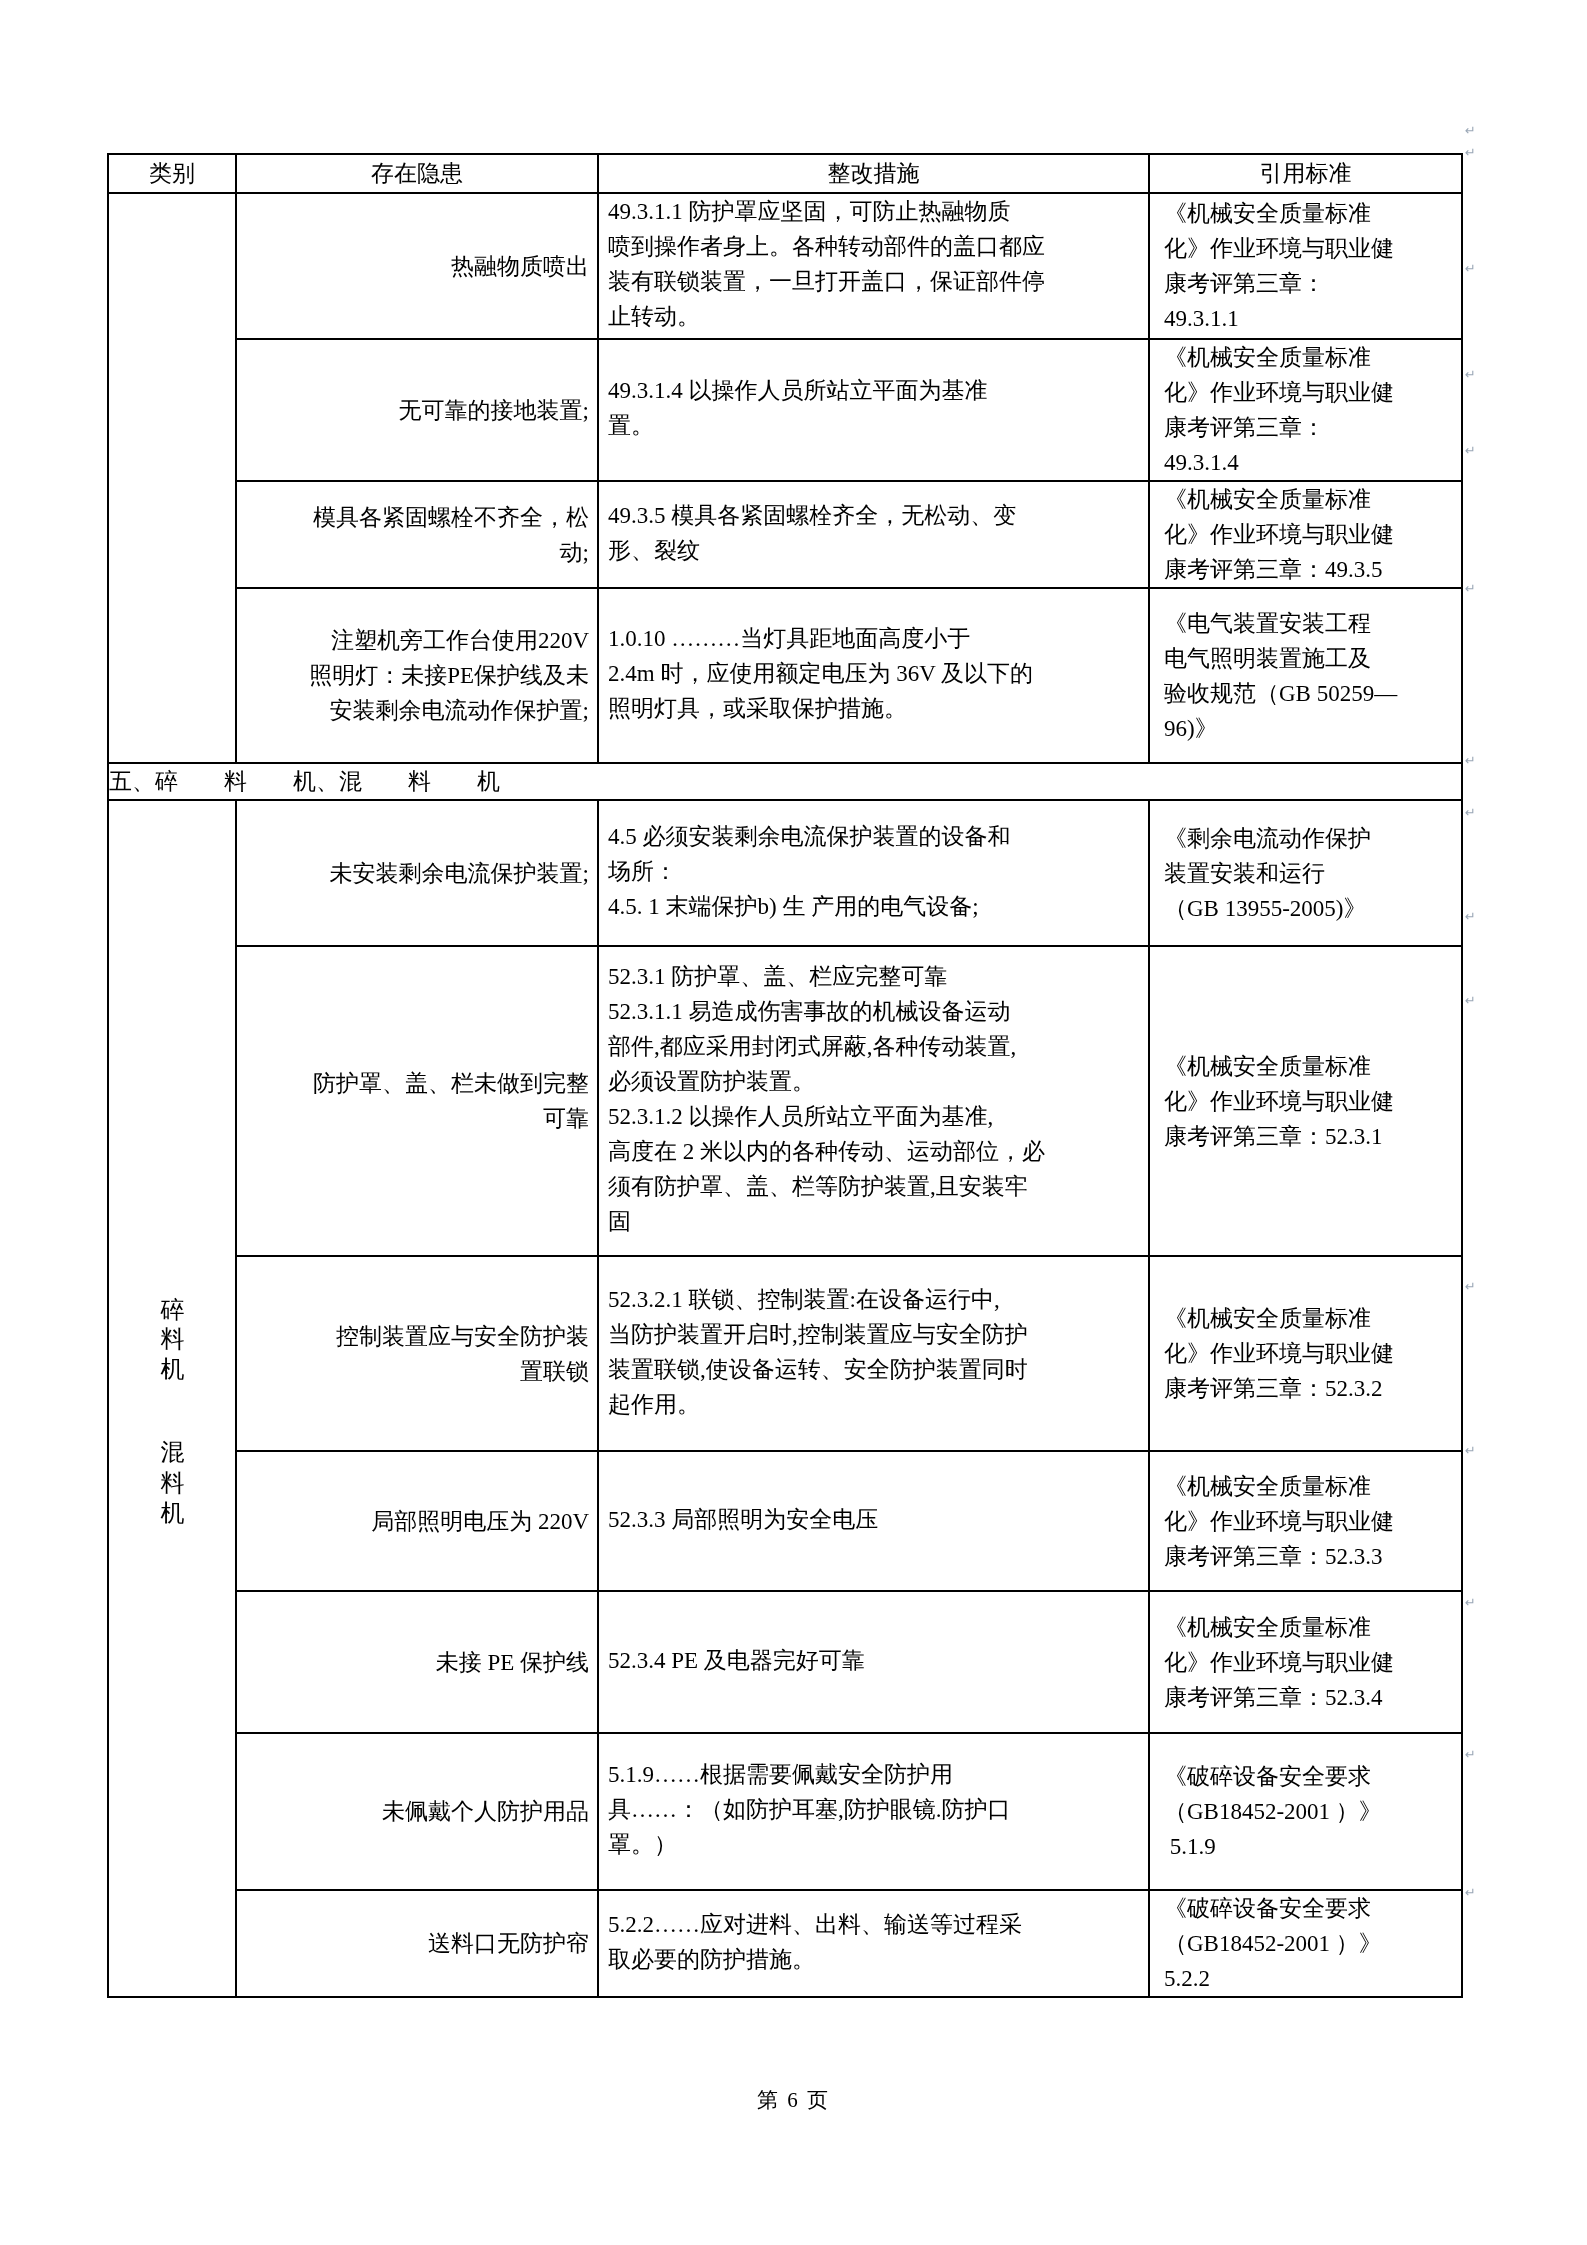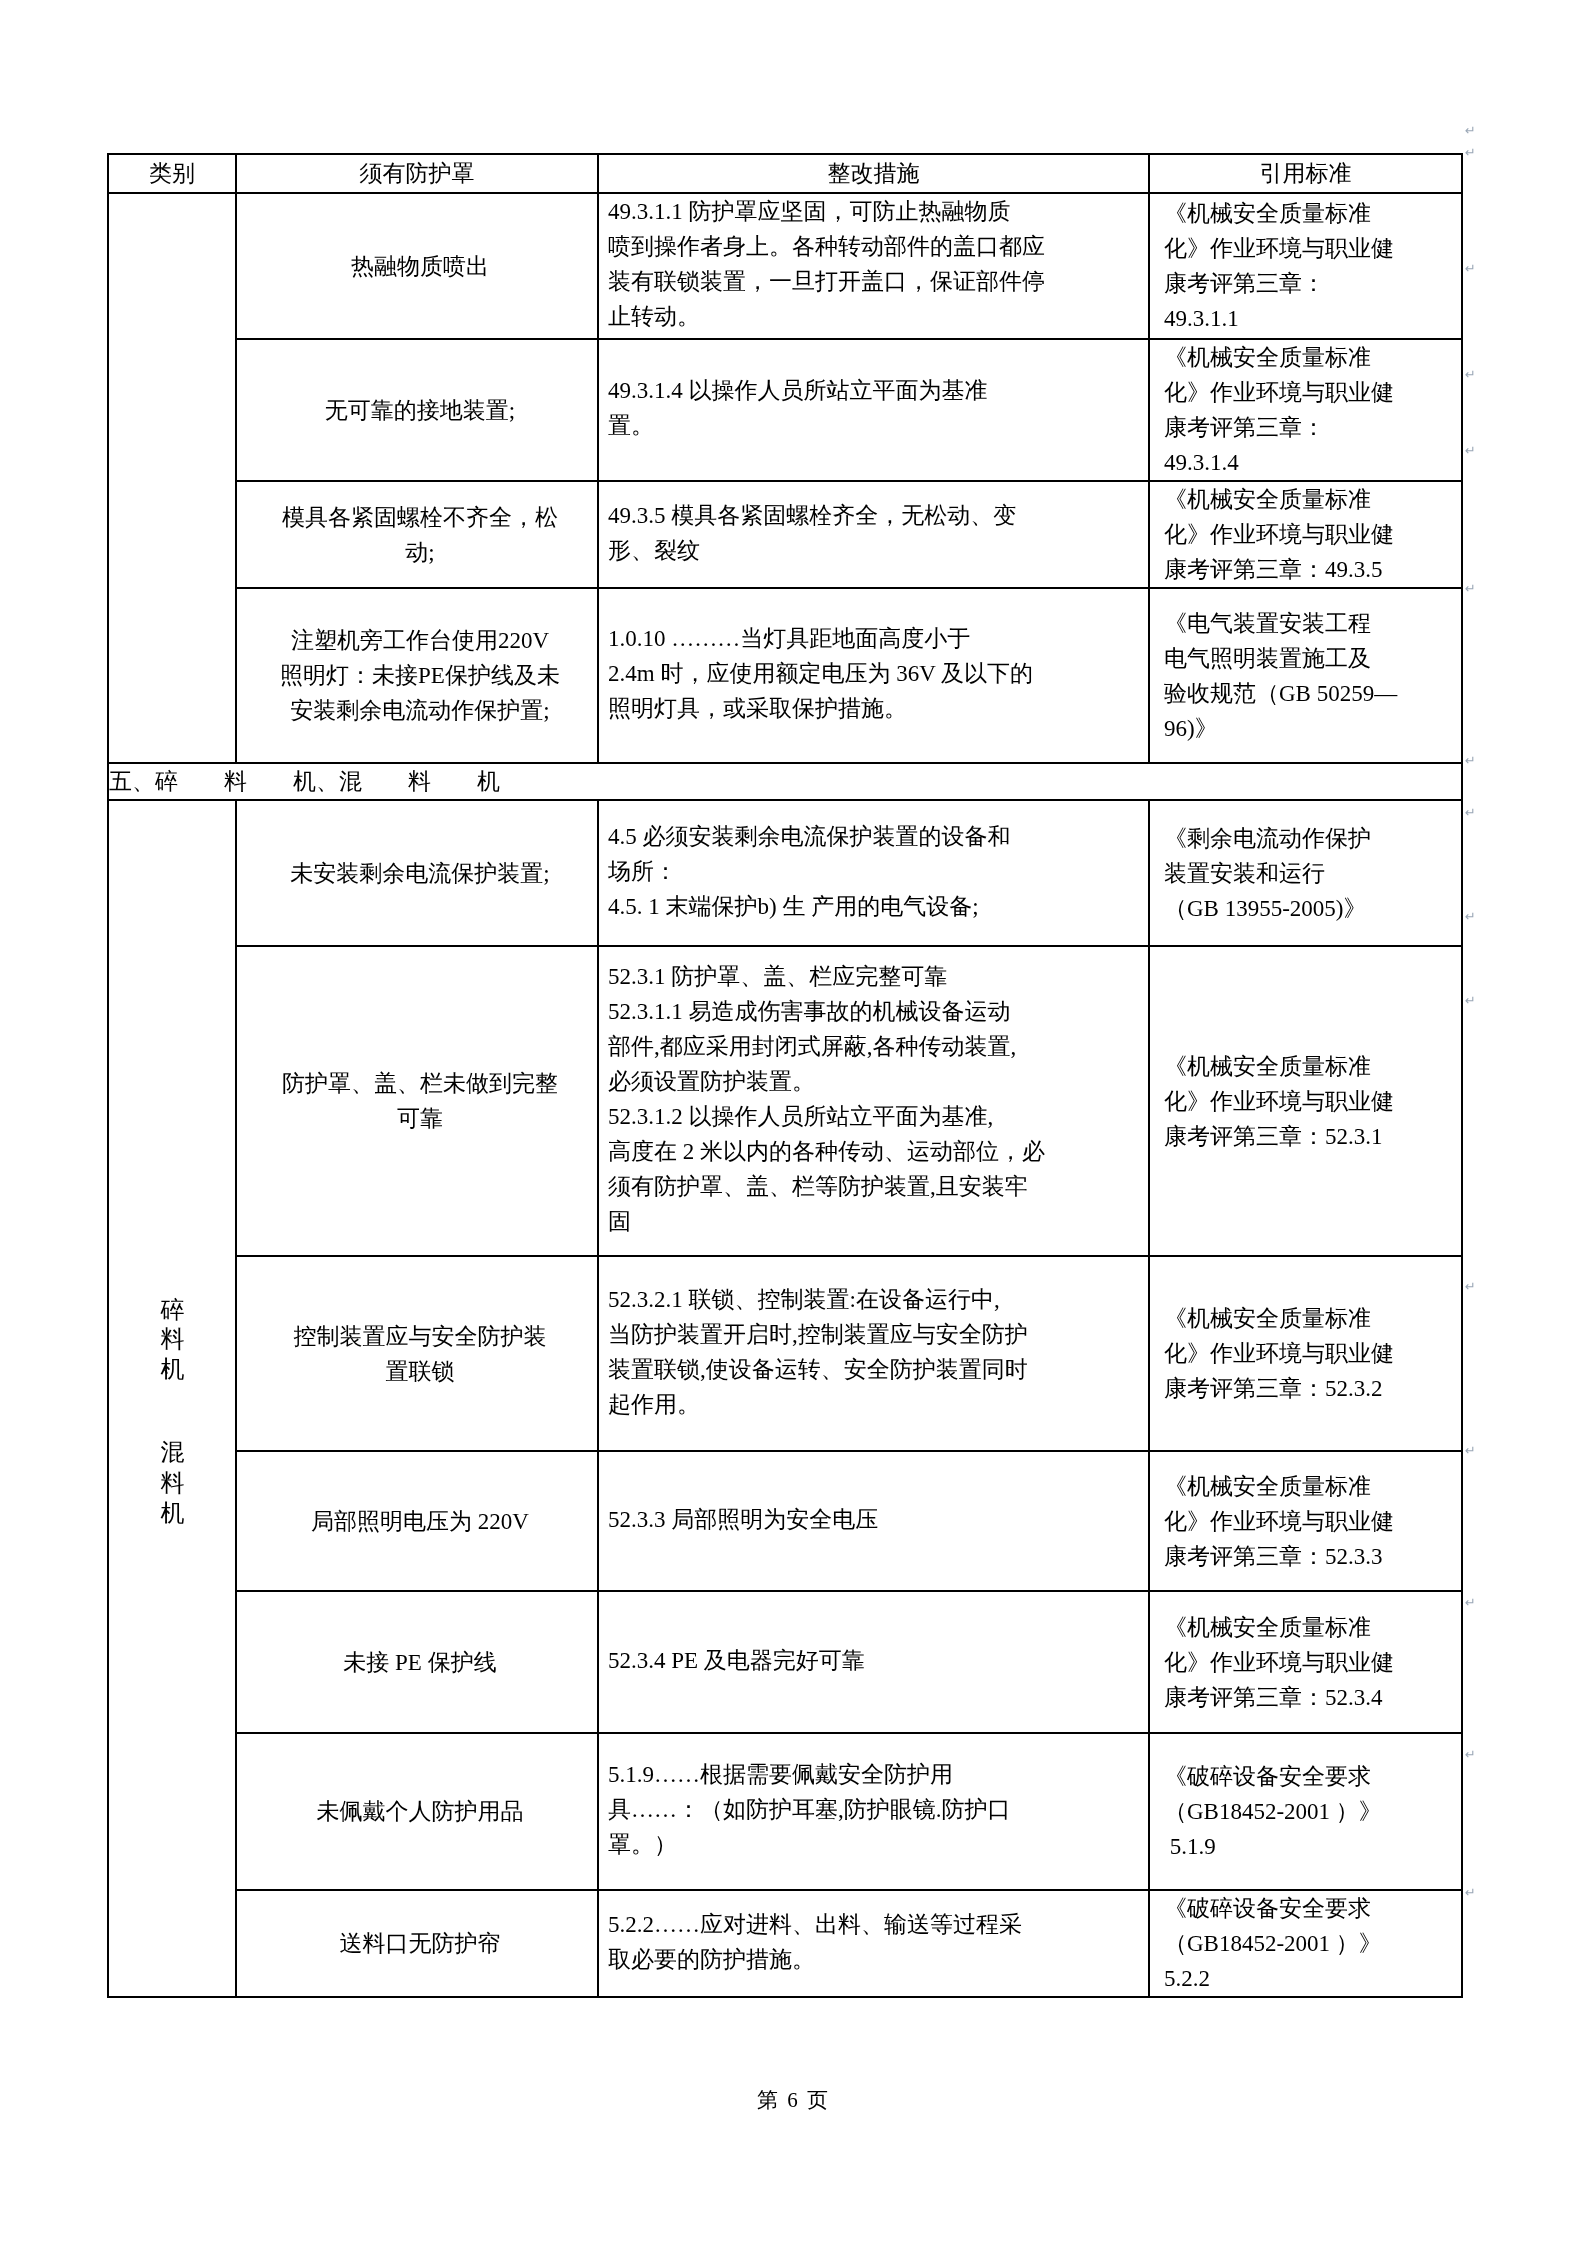--- a/index.html
+++ b/index.html
@@ -12,21 +12,21 @@
   table.doc td, table.doc th{
     border:2px solid #000;
     font-size:23px;line-height:35px;font-weight:normal;
     vertical-align:middle;
     white-space:pre-wrap;
     word-break:break-all;
     overflow:hidden;
   }
   th.hdr{text-align:center;padding:0 20px;}
   td.cat{ text-align:center; }
-  td.hazard{ text-align:center; padding:0 8px 0 14px; }
+  td.hazard{ text-align:right; padding:0 8px 0 14px; }
   td.measure{ text-align:left; padding:0 6px 4px 9px; }
   td.standard{ text-align:left; padding:0 6px 0 14px; }
   td.divider{ text-align:left; font-size:24px; white-space:pre; padding:0; }
   .vlabel{
     display:inline-block;
     writing-mode:vertical-rl;
     text-orientation:upright;
     letter-spacing:30px;
     font-size:24px;
     line-height:1.2;
@@ -50,21 +50,21 @@
     <colgroup>
       <col style="width:128px">
       <col style="width:362px">
       <col style="width:551px">
       <col style="width:313px">
     </colgroup>
 
     <tbody>
         <tr style="height:39px">
       <th class="hdr">类别</th>
-      <th class="hdr">须有防护罩</th>
+      <th class="hdr">存在隐患</th>
       <th class="hdr">整改措施</th>
       <th class="hdr">引用标准</th>
     </tr>
 
     <tr style="height:141px">
       <td class="cat" rowspan="4"></td>
       <td class="hazard">热融物质喷出</td>
       <td class="measure">49.3.1.1 防护罩应坚固，可防止热融物质
 喷到操作者身上。各种转动部件的盖口都应
 装有联锁装置，一旦打开盖口，保证部件停

